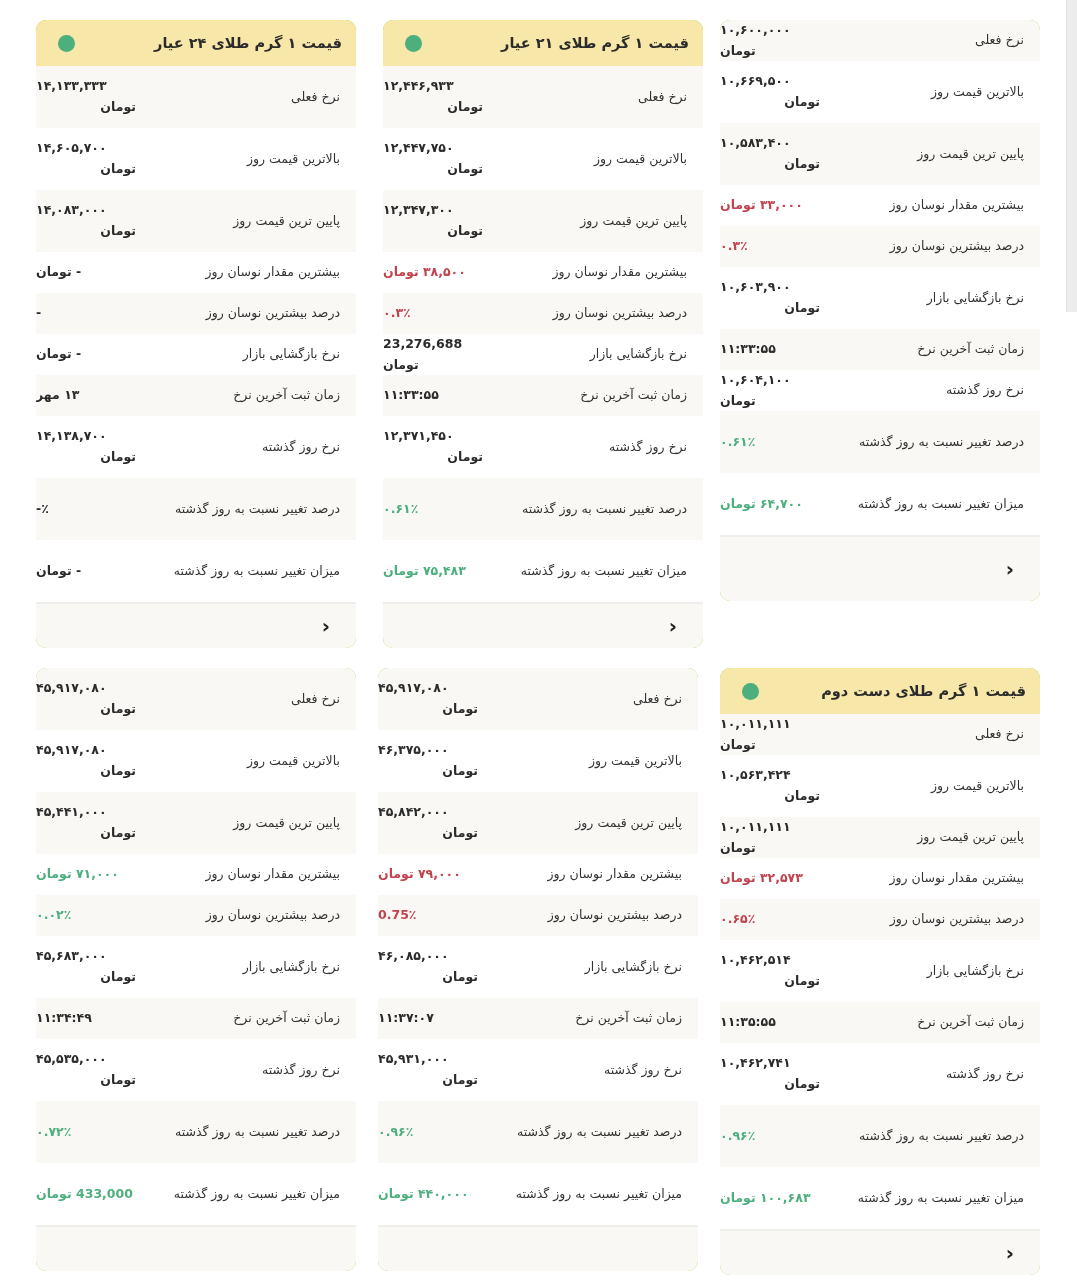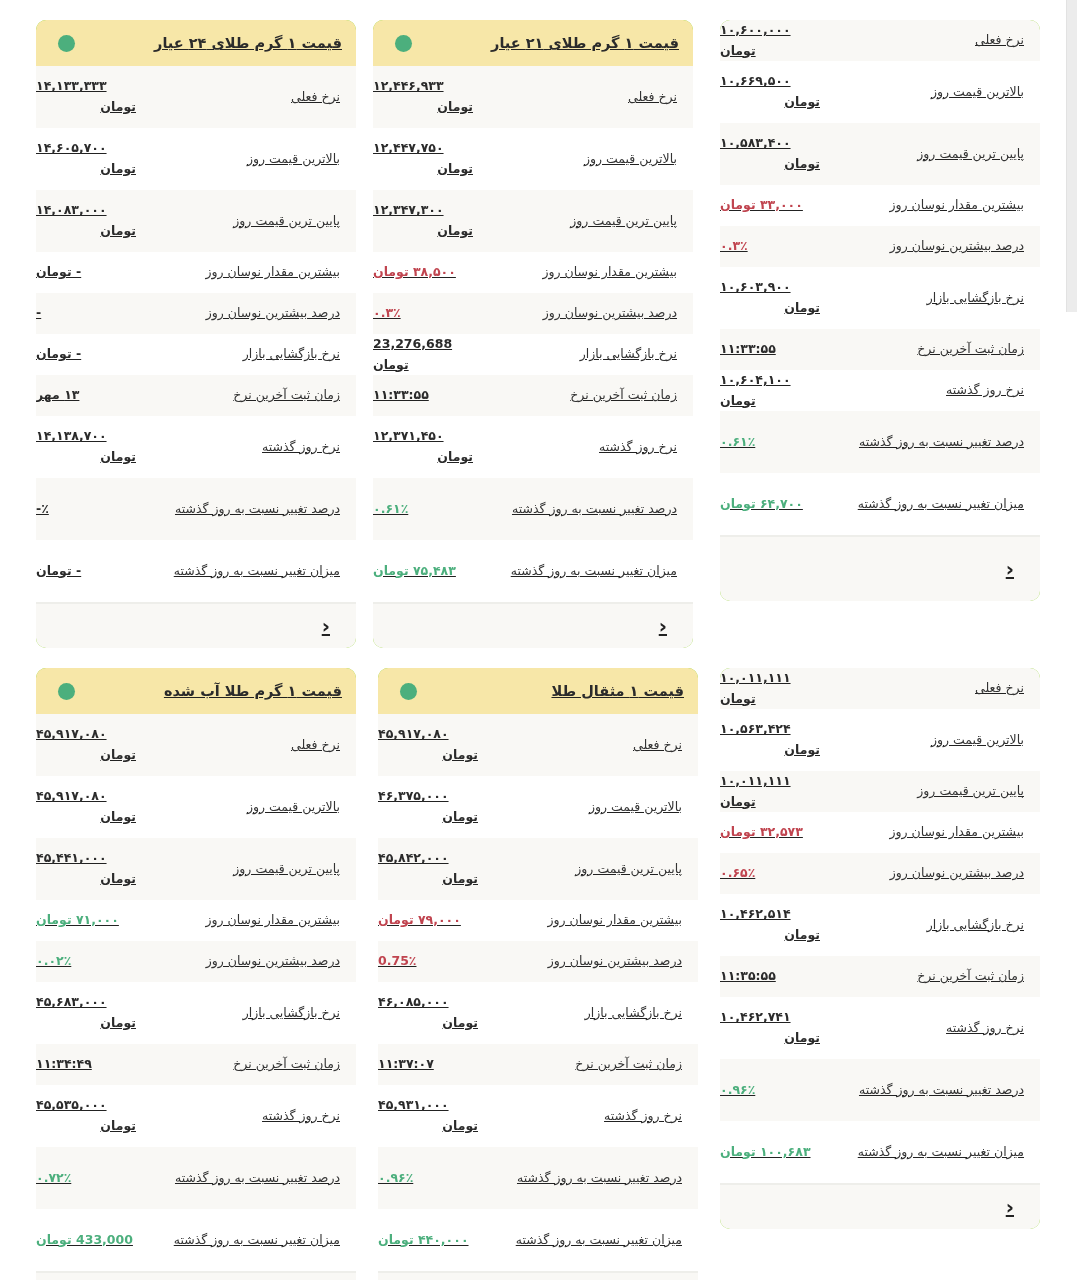--- a/index.html
+++ b/index.html
@@ -1,19 +1,19 @@
 <!DOCTYPE html>
 <html><head>
   <meta charset="utf-8">
   <style>
     * { box-sizing: border-box; margin: 0; padding: 0; }
     html, body { width: 1077px; height: 1280px; overflow: hidden; background: #ffffff; }
     body { font-family: "DejaVu Sans", "Liberation Sans", sans-serif; color: #222; position: relative; }
     .grid { position: absolute; left: 0; top: 0; width: 1077px; }
-    .card { position: absolute; width: 320px; border-radius: 10px; overflow: hidden; background: #84cc16; direction: rtl; text-decoration: underline; }
+    .card { position: absolute; width: 320px; border-radius: 10px; overflow: hidden; background: #84cc16; direction: rtl; }
     .card-header { height: 46px; background: #f7e7a8; display: flex; align-items: center; justify-content: space-between; padding: 0 14px 0 22px; }
     .card-title { font-size: 14.5px; font-weight: 600; color: #2b2b2b; white-space: nowrap; }
     .dot { width: 17px; height: 17px; border-radius: 50%; flex: none; }
     .dot.up { background: #4caf7d; }
     .dot.down { background: #e04646; }
     .row { display: flex; align-items: center; justify-content: space-between; background: #fff; }
     .row.alt { background: #f9f8f5; }
     .row .label { font-size: 12.5px; color: #333; padding-right: 16px; width: 210px; line-height: 1.65; }
     .row .val { font-size: 12.5px; font-weight: 600; color: #2b2b2b; text-align: left; width: 110px; padding-left: 0; line-height: 1.65; direction: rtl; }
     .row .val span.unit { display: block; text-align: right; padding-right: 10px; }
@@ -69,21 +69,21 @@
     </div>
     <div class="row h62">
       <span class="label">میزان تغییر نسبت به روز گذشته</span>
       <span class="val green">۶۴,۷۰۰ تومان</span>
     </div>
     <div class="card-footer" style="height:66px;">
       <span class="chev">‹</span>
     </div>
   </div>
 
-  <div class="card" style="left:373px; top:20px;">
+  <div class="card" style="left:383px; top:20px;">
     <div class="card-header">
       <span class="card-title">قیمت ۱ گرم طلای ۲۱ عیار</span>
       <span class="dot up"></span>
     </div>
     <div class="row alt h62">
       <span class="label">نرخ فعلی</span>
       <span class="val"><span>۱۲,۴۴۶,۹۳۳</span><span class="unit">تومان</span></span>
     </div>
     <div class="row h62">
       <span class="label">بالاترین قیمت روز</span>
@@ -170,20 +170,24 @@
     <div class="row h62">
       <span class="label">میزان تغییر نسبت به روز گذشته</span>
       <span class="val">- تومان</span>
     </div>
     <div class="card-footer">
       <span class="chev">‹</span>
     </div>
   </div>
 
   <div class="card" style="left:720px; top:668px;">
+    <div class="card-header">
+      <span class="card-title">قیمت ۱ گرم طلای دست دوم</span>
+      <span class="dot up"></span>
+    </div>
     <div class="row alt h41">
       <span class="label">نرخ فعلی</span>
       <span class="val"><span>۱۰,۰۱۱,۱۱۱</span> <span>تومان</span></span>
     </div>
     <div class="row h62">
       <span class="label">بالاترین قیمت روز</span>
       <span class="val"><span>۱۰,۵۶۳,۴۲۴</span><span class="unit">تومان</span></span>
     </div>
     <div class="row alt h41">
       <span class="label">پایین ترین قیمت روز</span>
@@ -216,24 +220,20 @@
     <div class="row h62">
       <span class="label">میزان تغییر نسبت به روز گذشته</span>
       <span class="val green">۱۰۰,۶۸۳ تومان</span>
     </div>
     <div class="card-footer">
       <span class="chev">‹</span>
     </div>
   </div>
 
   <div class="card" style="left:378px; top:668px;">
-    <div class="card-header">
-      <span class="card-title">قیمت ۱ مثقال طلا</span>
-      <span class="dot up"></span>
-    </div>
     <div class="row alt h62">
       <span class="label">نرخ فعلی</span>
       <span class="val"><span>۴۵,۹۱۷,۰۸۰</span><span class="unit">تومان</span></span>
     </div>
     <div class="row h62">
       <span class="label">بالاترین قیمت روز</span>
       <span class="val"><span>۴۶,۳۷۵,۰۰۰</span><span class="unit">تومان</span></span>
     </div>
     <div class="row alt h62">
       <span class="label">پایین ترین قیمت روز</span>
@@ -264,24 +264,20 @@
       <span class="val green">۰.۹۶٪</span>
     </div>
     <div class="row h62">
       <span class="label">میزان تغییر نسبت به روز گذشته</span>
       <span class="val green">۴۴۰,۰۰۰ تومان</span>
     </div>
     <div class="card-footer"></div>
   </div>
 
   <div class="card" style="left:36px; top:668px;">
-    <div class="card-header">
-      <span class="card-title">قیمت ۱ گرم طلا آب شده</span>
-      <span class="dot up"></span>
-    </div>
     <div class="row alt h62">
       <span class="label">نرخ فعلی</span>
       <span class="val"><span>۴۵,۹۱۷,۰۸۰</span><span class="unit">تومان</span></span>
     </div>
     <div class="row h62">
       <span class="label">بالاترین قیمت روز</span>
       <span class="val"><span>۴۵,۹۱۷,۰۸۰</span><span class="unit">تومان</span></span>
     </div>
     <div class="row alt h62">
       <span class="label">پایین ترین قیمت روز</span>

